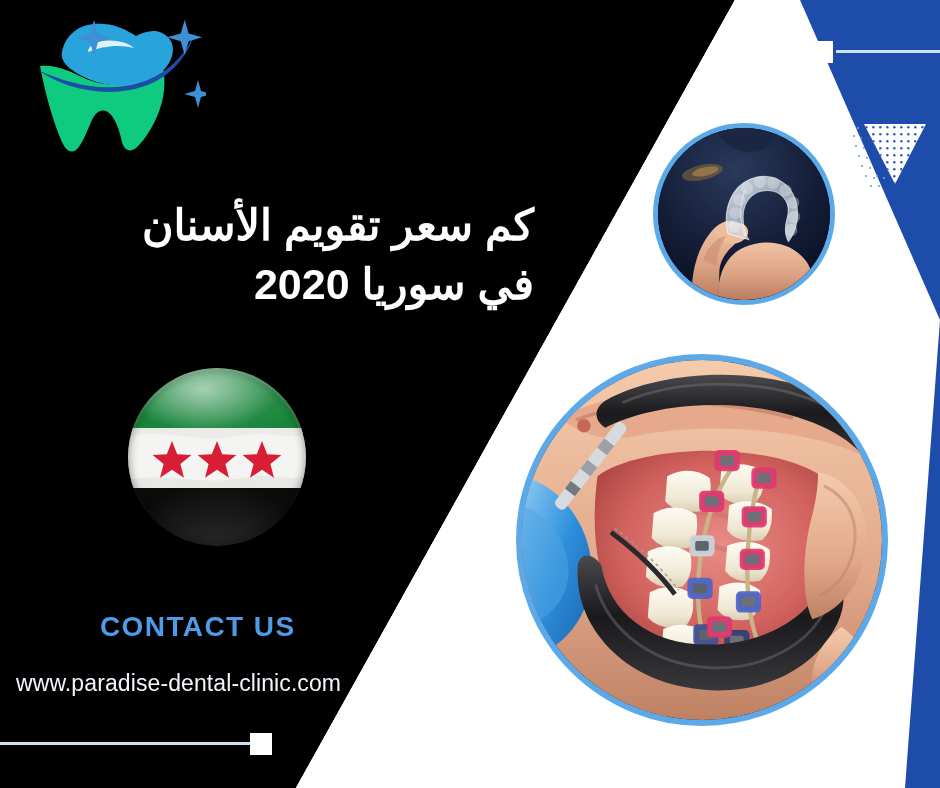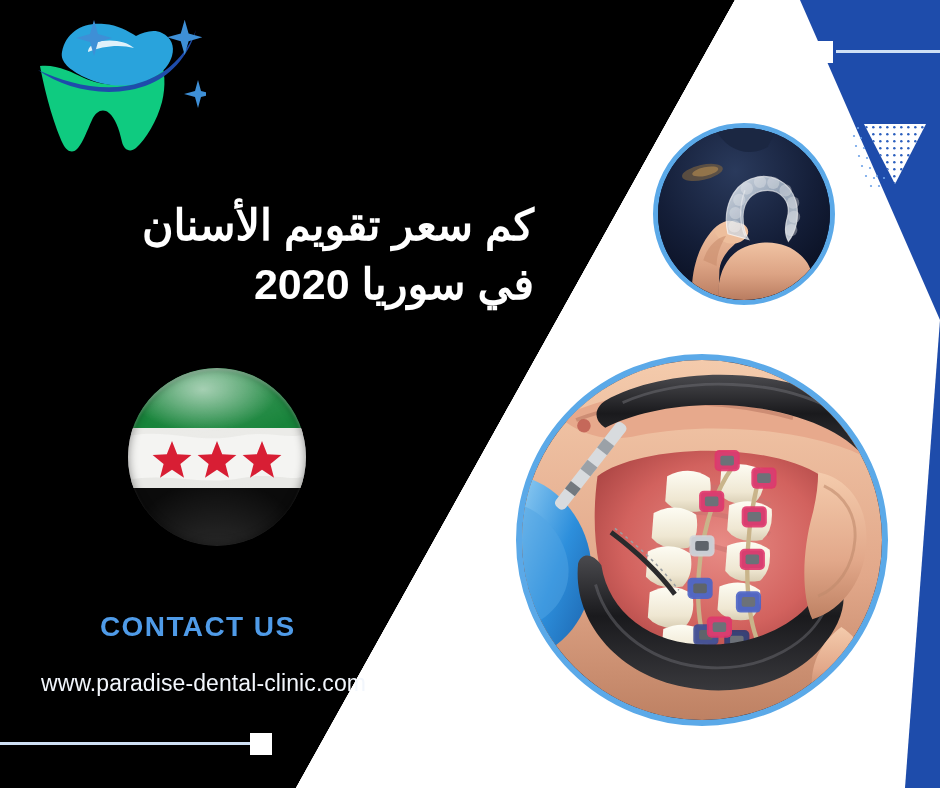--- a/index.html
+++ b/index.html
@@ -96,21 +96,20 @@
     margin-left: 20px;
   }
   .website {
     position: absolute;
     left: 16px;
     top: 670px;
     color: #F2F6FC;
     font-size: 23px;
     font-weight: normal;
     letter-spacing: 0.1px;
-    margin-left: 25px;
   }
 
   
   .deco-line-top {
     position: absolute;
     left: 836px;
     top: 50px;
     width: 104px;
     height: 3px;
     background: #CFE0F5;

